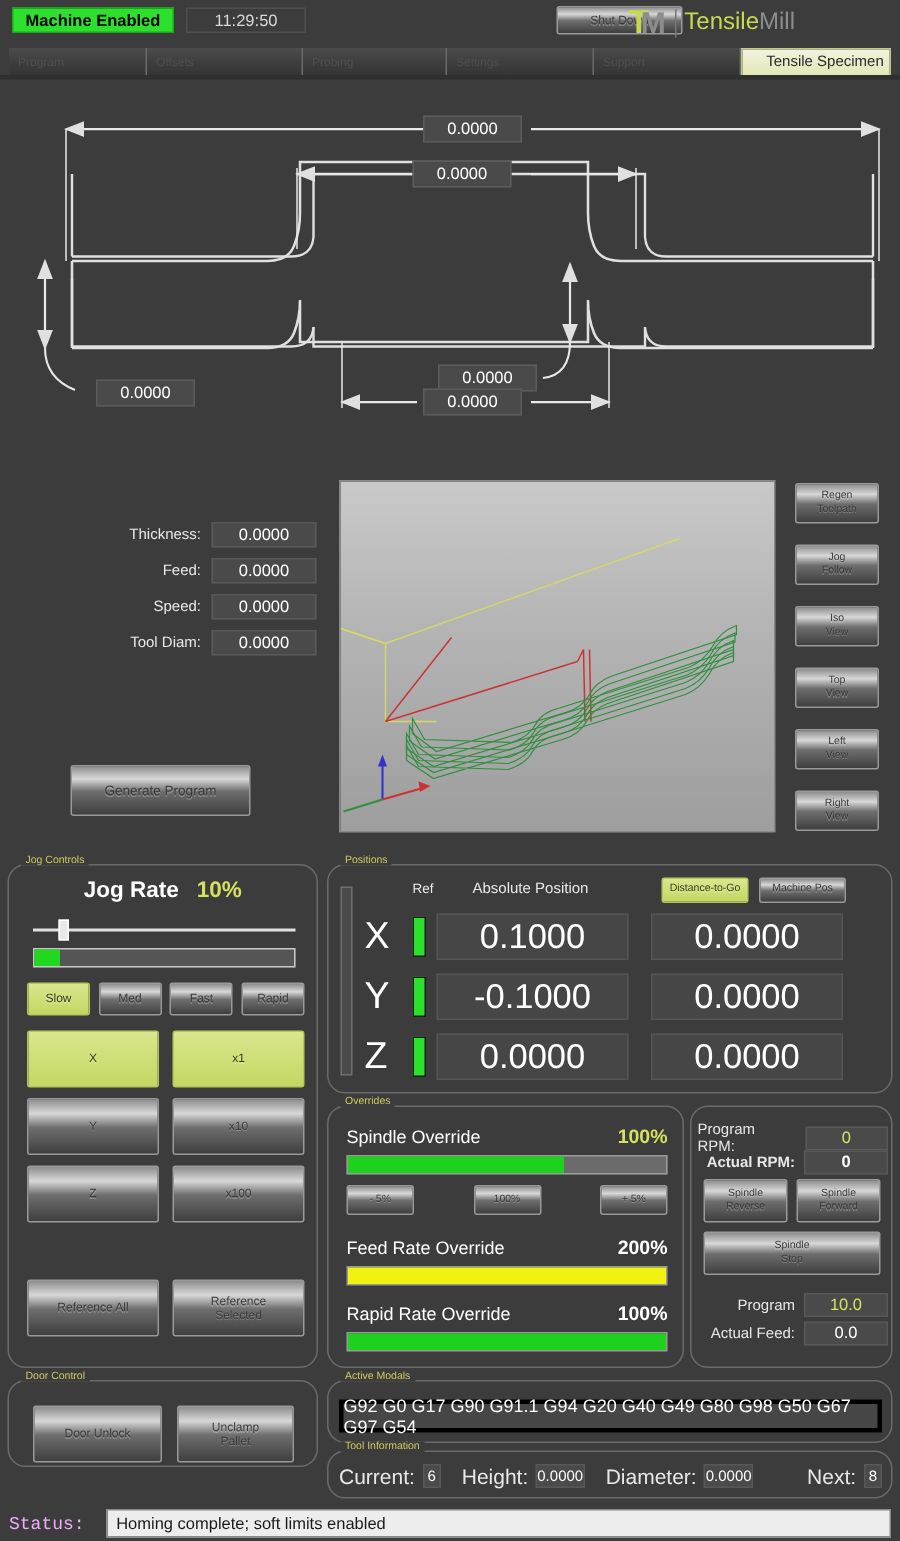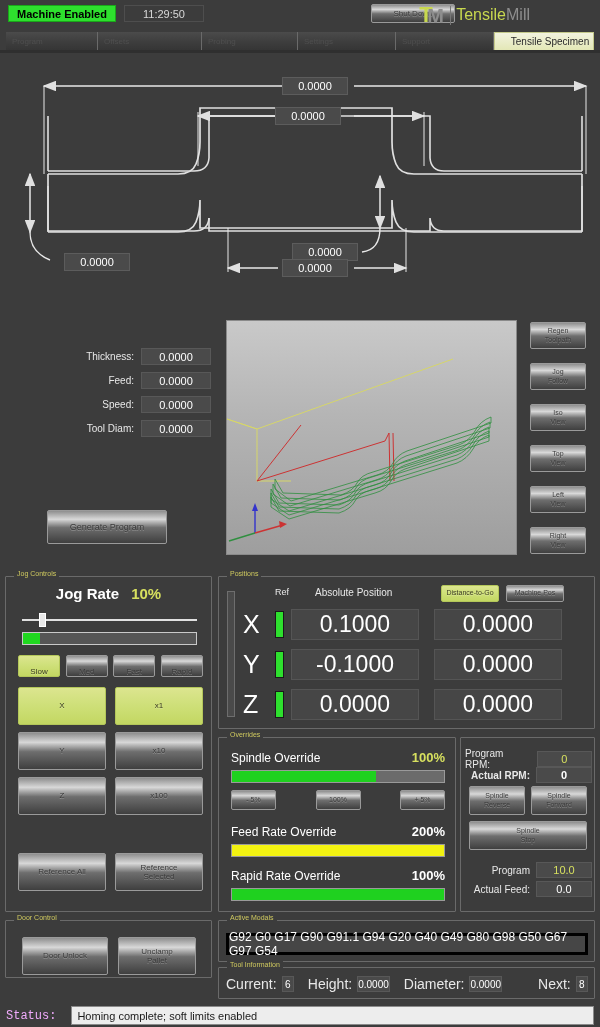--- a/index.html
+++ b/index.html
@@ -33,21 +33,21 @@
   }
   .field {
     background: #4a4a4a;
     border: 1px solid #585858;
     color: #fff;
     display: flex; align-items: center; justify-content: center;
     font-size: 11px;
   }
   .grp {
     border: 1px solid #6a6a6a;
-    border-radius: 1px;
+    border-radius: 12px;
     position: absolute;
   }
   .grp > .grp-title {
     position: absolute; top: -7px; left: 8px;
     background: #3c3c3c;
     padding: 0 3px;
     font-size: 7px;
     color: #cfc95f;
   }
   .lbl { font-size: 9px; color: #e8e8e8; }
@@ -122,21 +122,21 @@
   #jog-grp { left: 5px; top: 576px; width: 207px; height: 336px; }
   #jog-title-row { position: absolute; left: 0; top: 8px; width: 100%; display: flex; align-items: center; justify-content: center; }
   #jog-title-row .t { font-size: 15px; font-weight: bold; color: #fff; }
   #jog-rate-val { font-size: 15px; font-weight: bold; color: #d7e05f; margin-left: 12px; }
   #jog-slider { position: absolute; left: 16px; top: 36px; width: 175px; height: 14px; }
   #jog-slider .track { position: absolute; left: 0; top: 6px; width: 100%; height: 2px; background: #e0e0e0; }
   #jog-slider .thumb { position: absolute; left: 16px; top: 0; width: 7px; height: 14px; background: #e8e8e8; border: 1px solid #fff; }
   #jog-bar { position: absolute; left: 16px; top: 55px; width: 175px; height: 13px; background: #555; border: 1px solid #c9c9c9; }
   #jog-bar .fill { height: 100%; background: #20d820; }
   #jog-speed-row { position: absolute; left: 12px; top: 78px; width: 185px; display: flex; justify-content: space-between; }
-  #jog-speed-row .btn { width: 42px; height: 22px; justify-content: flex-end; }
+  #jog-speed-row .btn { width: 42px; height: 22px; }
   #jog-axis { position: absolute; left: 12px; top: 110px; width: 185px; display: flex; justify-content: space-between; }
   #jog-axis .col { width: 88px; }
   #jog-axis .btn { width: 88px; height: 38px; margin-bottom: 7px; font-size: 8px; }
   #ref-row { position: absolute; left: 12px; top: 276px; width: 185px; display: flex; justify-content: space-between; }
   #ref-row .btn { width: 88px; height: 38px; font-size: 8px; }
 
   
   #pos-grp { left: 218px; top: 576px; width: 377px; height: 153px; }
   #pos-scroll { position: absolute; left: 8px; top: 14px; width: 8px; height: 126px; background: #4a4a4a; border: 1px solid #6e6e6e; }
   #pos-hdr { position: absolute; left: 0; top: 10px; width: 100%; }

